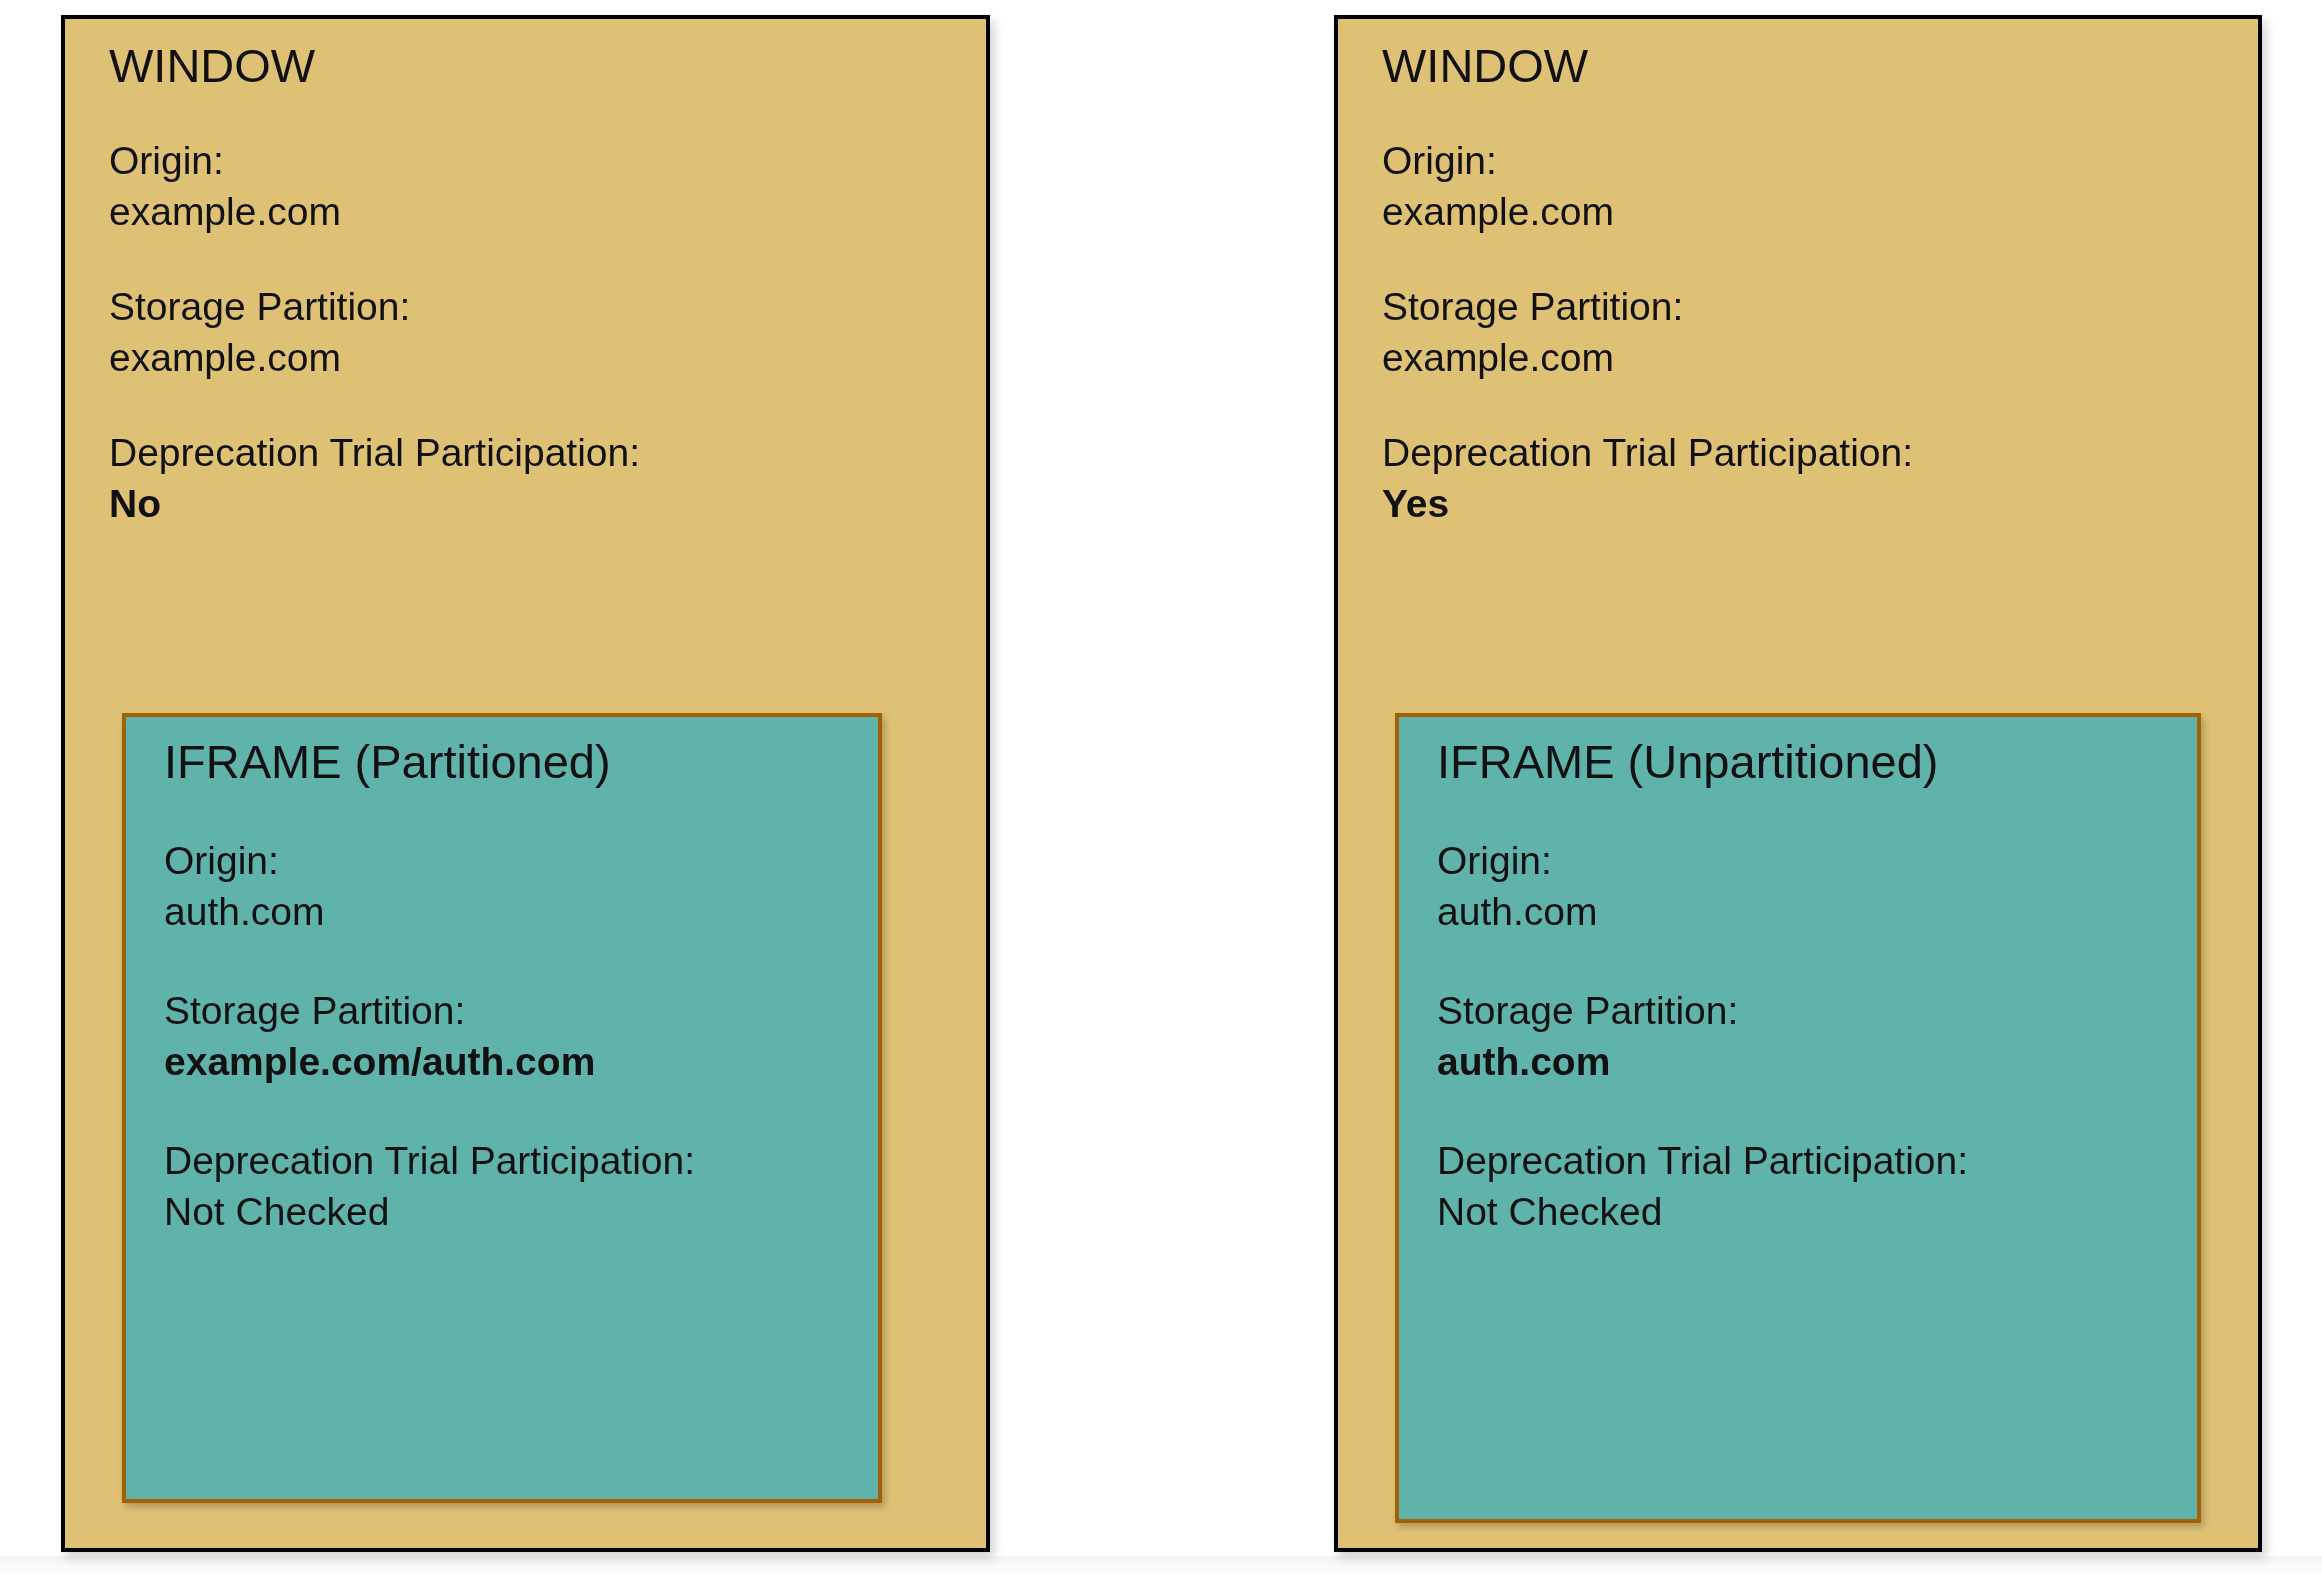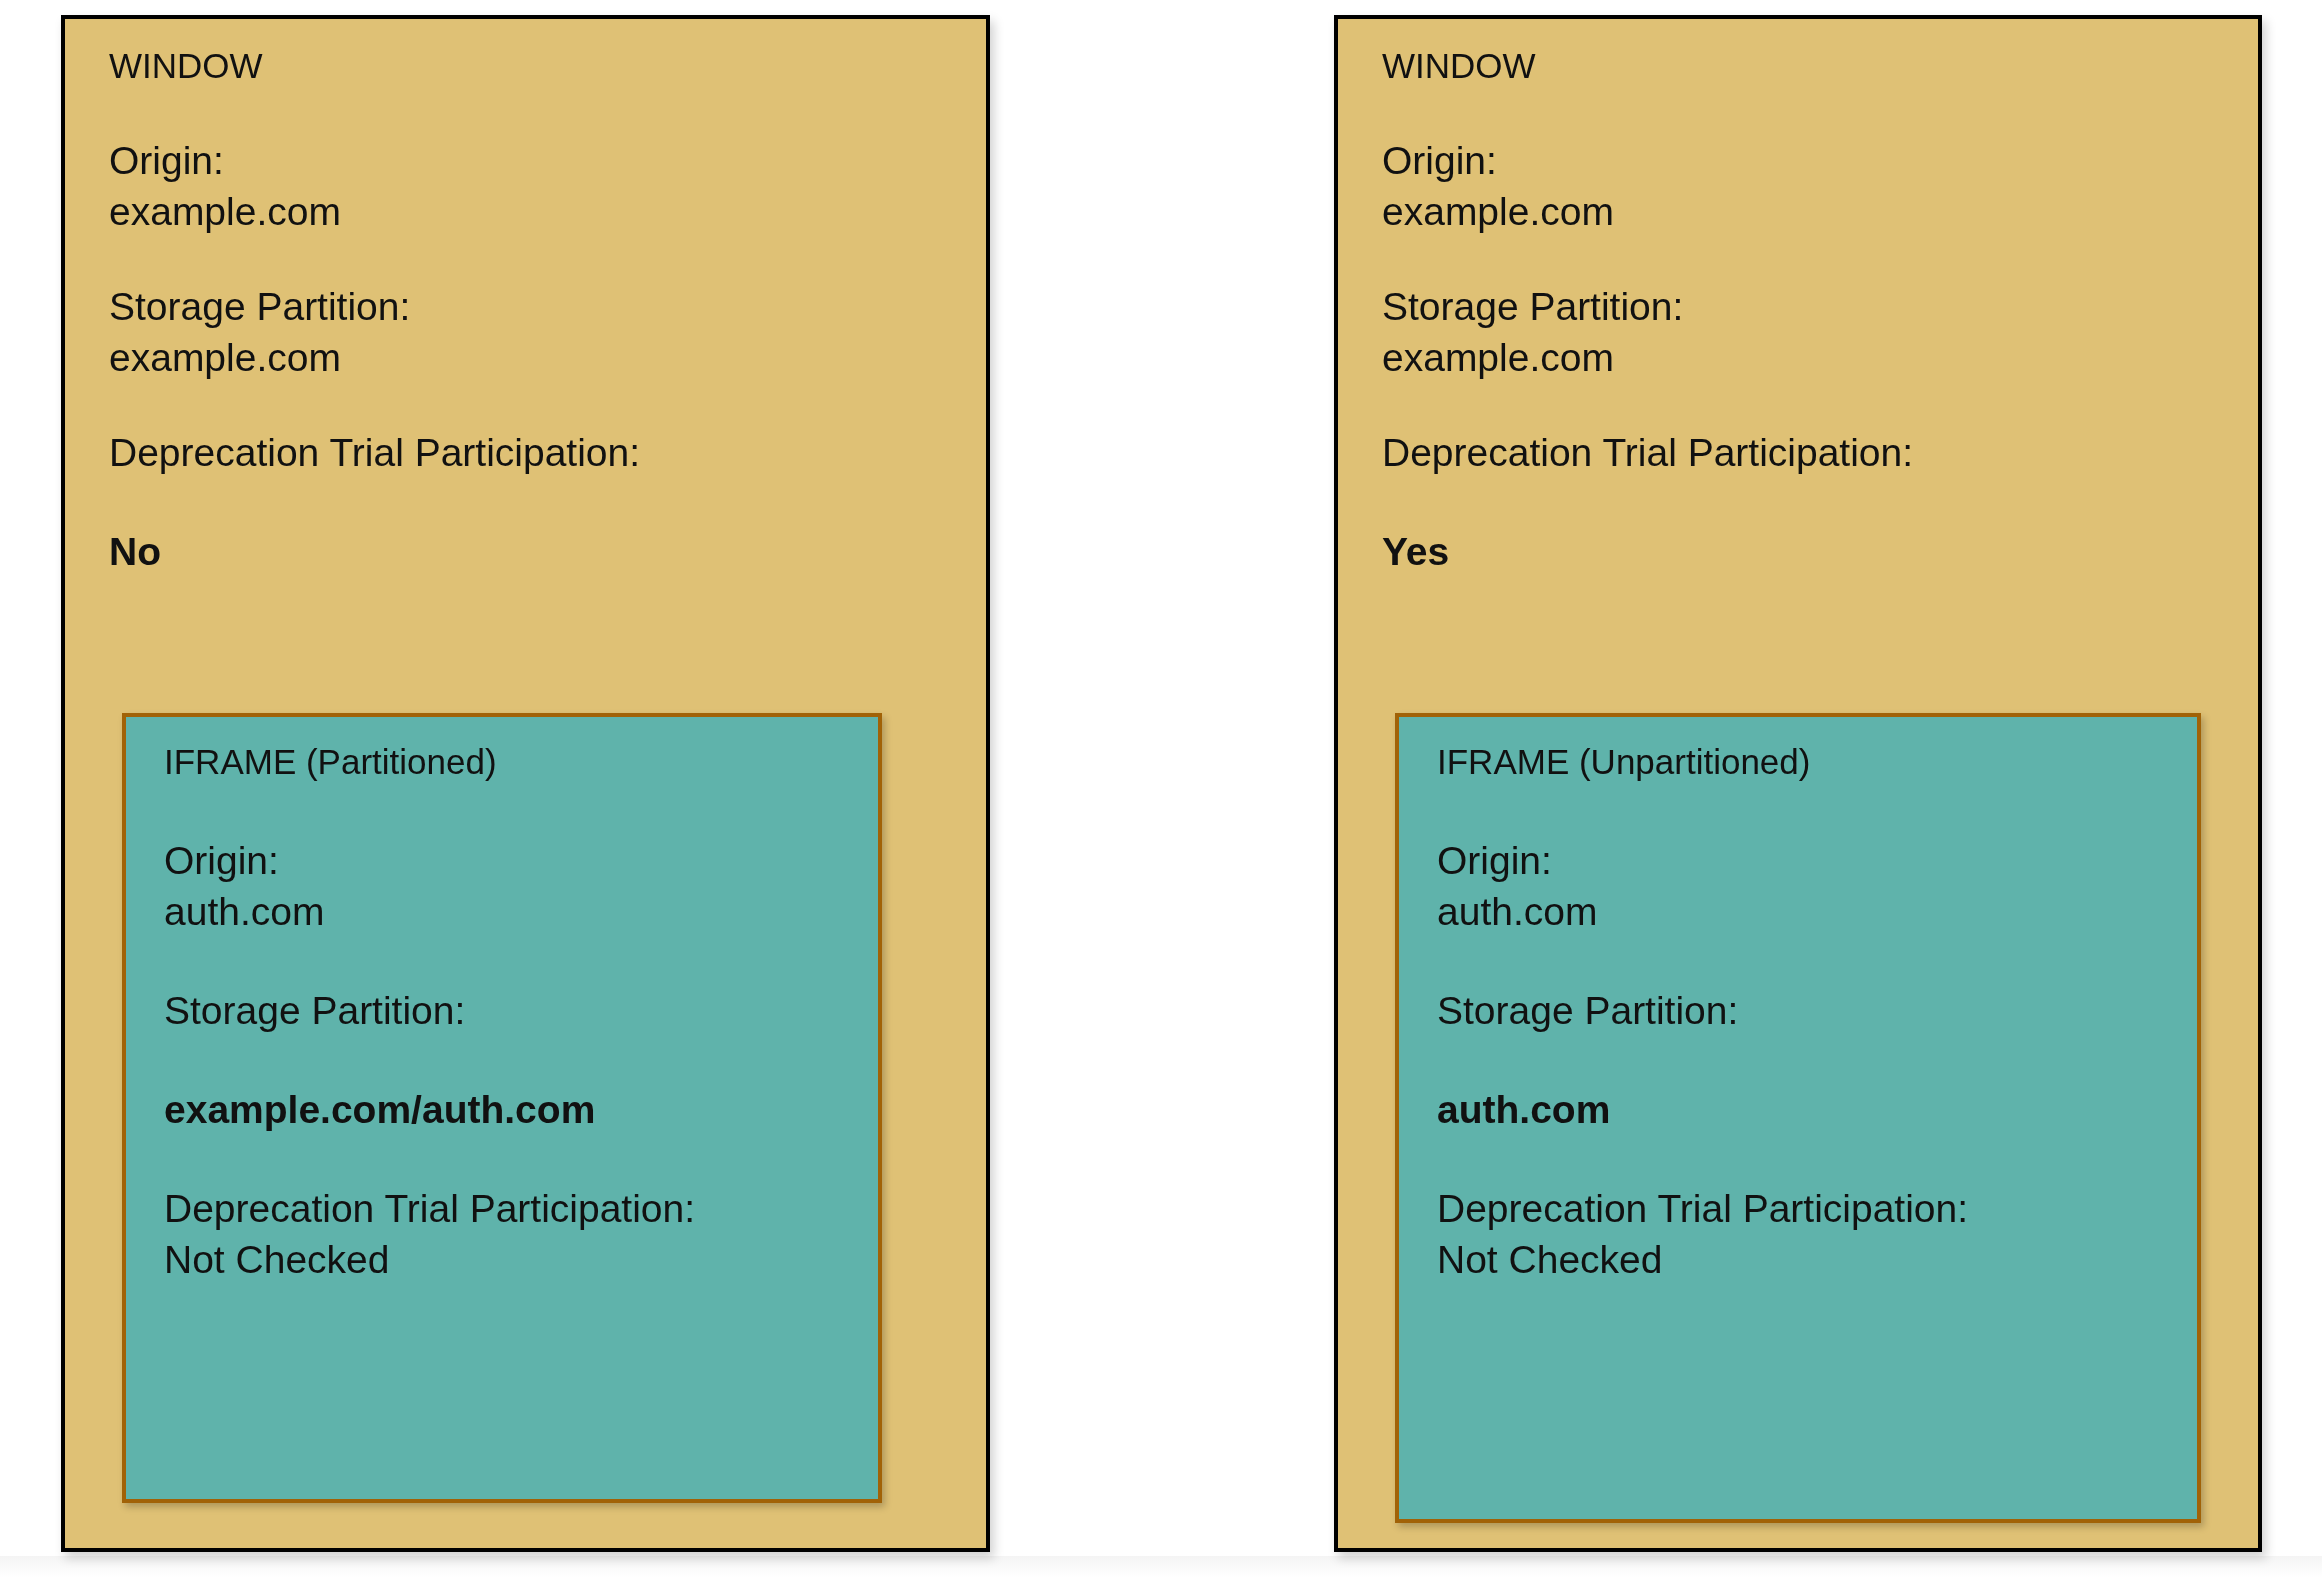--- a/index.html
+++ b/index.html
@@ -63,21 +63,21 @@
     right: 10px;
   }
   .iframe-body {
     position: absolute;
     left: 38px;
     top: 20px;
     right: 10px;
   }
 
   .heading {
-    font-size: 35px;
+    font-size: 47px;
     line-height: 50px;
     color: #111111;
     font-weight: 400;
     white-space: nowrap;
   }
 
   .field {
     margin-top: 44px;
   }
   .iframe-body .field {
@@ -87,21 +87,20 @@
   .field-label,
   .field-value {
     font-size: 39px;
     line-height: 51px;
     color: #111111;
     font-weight: 400;
     white-space: nowrap;
   }
   .field-value.strong {
     font-weight: 700;
-    margin-top: 48px;
   }
 
   
   .bottom-shade {
     position: absolute;
     left: 0;
     top: 1556px;
     width: 2322px;
     height: 22px;
     background: linear-gradient(to bottom, rgba(0,0,0,0.045), rgba(0,0,0,0));

